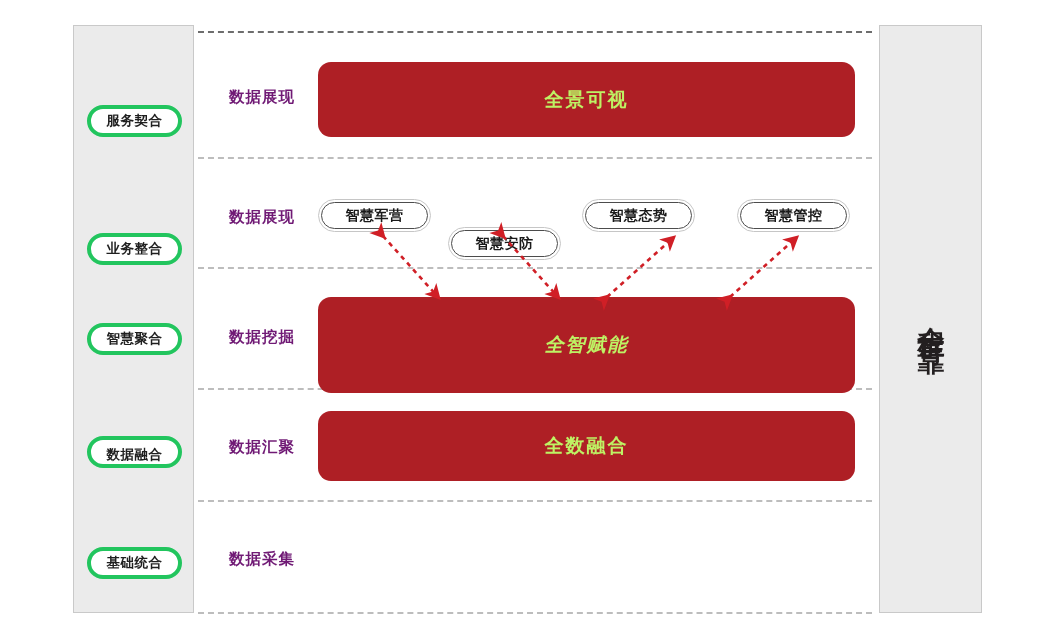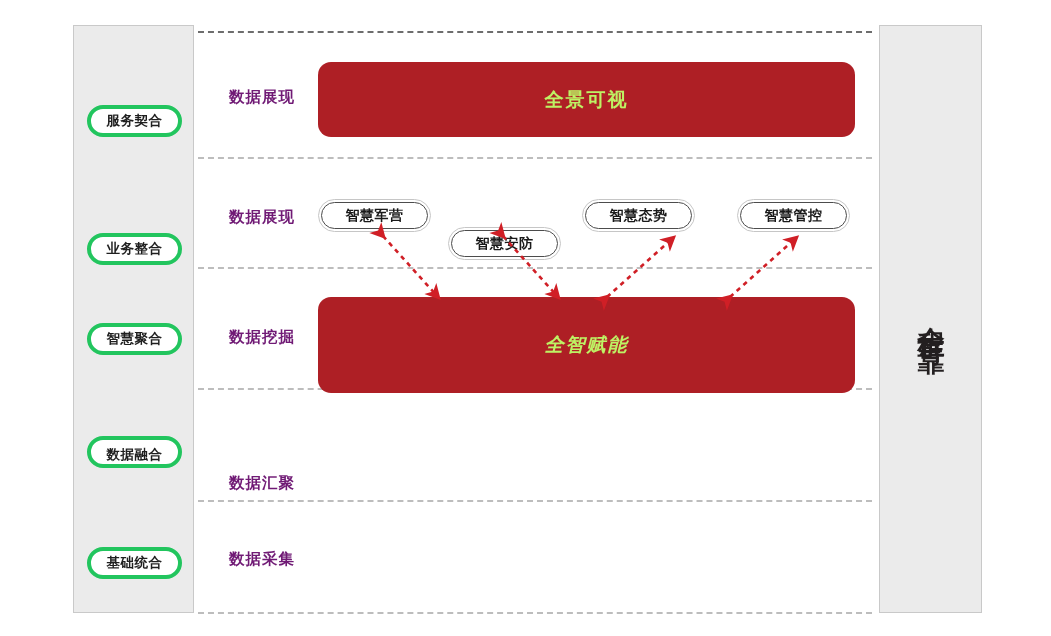--- a/index.html
+++ b/index.html
@@ -177,25 +177,26 @@
 
   <div id="right-panel" class="side-panel">
     <div id="vertical-slogan">
       <span class="vtext">全程可靠</span>
     </div>
   </div>
 
   <div class="layer-label" style="top:87px;">数据展现</div>
   <div class="layer-label" style="top:207px;">数据展现</div>
   <div class="layer-label" style="top:327px;">数据挖掘</div>
-  <div class="layer-label" style="top:437px;margin-top:36px;">数据汇聚</div>
+  <div class="layer-label" style="top:437px;">数据汇聚</div>
   <div class="layer-label" style="top:549px;">数据采集</div>
 
   <div class="red-bar" style="top:62px;  height:75px;">全景可视</div>
   <div class="red-bar" style="top:297px; height:96px;font-style:italic;">全智赋能</div>
+  <div class="red-bar" style="top:411px; height:70px;">全数融合</div>
 
   <div class="app-pill" style="left:318px;">
     <div class="inner">
       <span>智慧军营</span>
     </div>
   </div>
   <div class="app-pill" style="left:448px;margin-top:28px;">
     <div class="inner">
       <span>智慧安防</span>
     </div>

